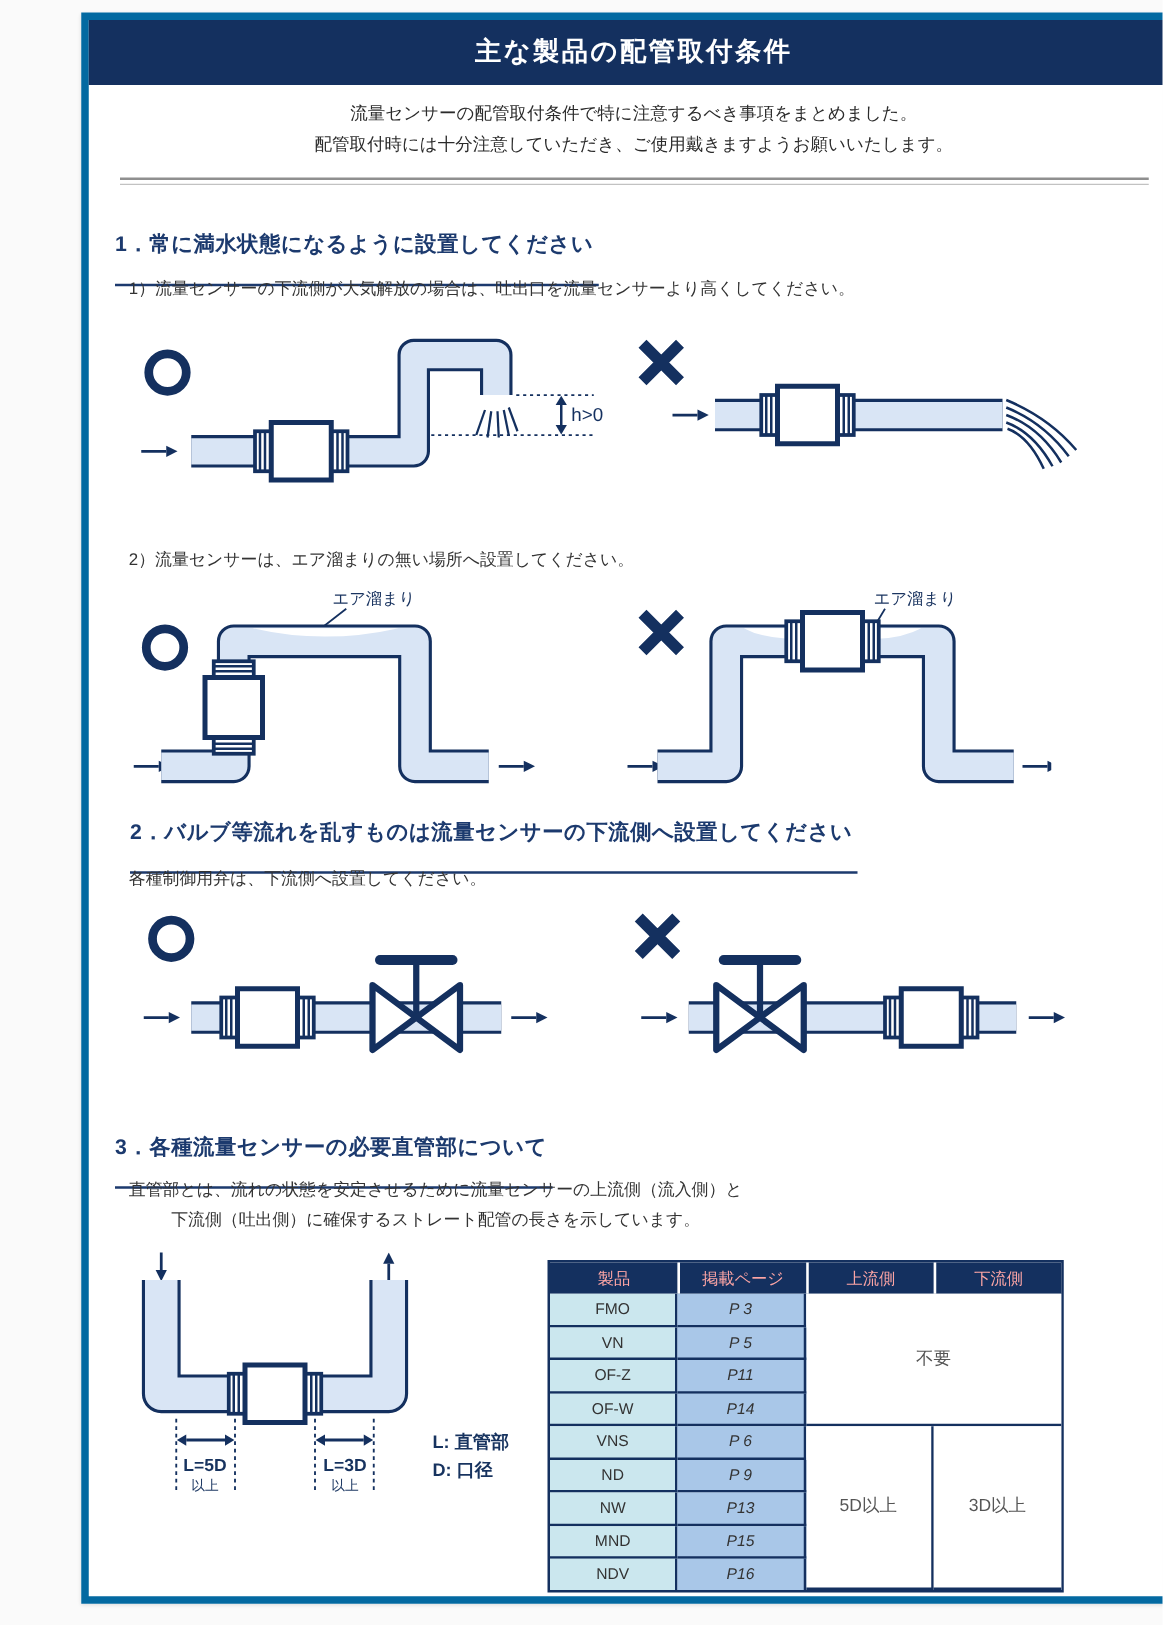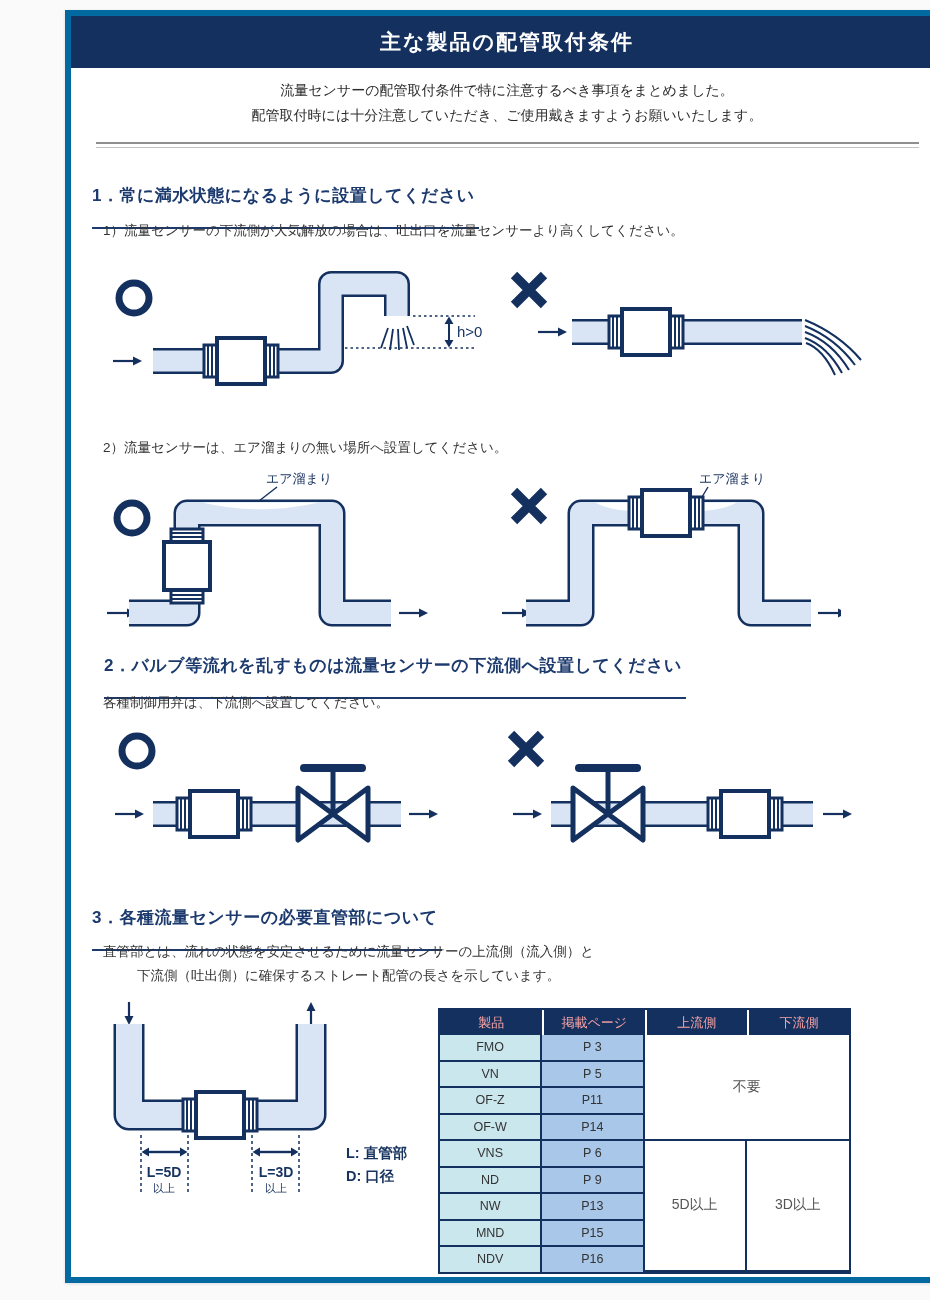--- a/index.html
+++ b/index.html
@@ -55,21 +55,21 @@
   .spec-table th{
     background:#14305f;color:#fca5a5;font-size:13px;font-weight:normal;
     height:25px;padding:0;text-align:center;
   }
   .spec-table th + th{border-left:2px solid #ffffff;}
   .spec-table td{
     font-size:12.5px;color:#333333;text-align:center;height:16.5px;
     padding:4px;border-bottom:2px solid #14305f;border-right:2px solid #14305f;
   }
   .spec-table .col-product{width:76px;background:#cbe7ee;}
-  .spec-table .col-page{width:98px;background:#a9c7e8;}
+  .spec-table .col-page{width:98px;background:#a9c7e8;font-style:italic;}
   .spec-table td.merged{background:#ffffff;color:#555555;font-size:14px;border-right:none;}
   .spec-table td.merged.up{border-right:2px solid #14305f;}
   .spec-table tr:last-child td{border-bottom:none;}
 </style>
 </head>
 <body>
 
 <svg width="0" height="0" style="position:absolute" aria-hidden="true">
   <defs>
     <g id="sensorH">

